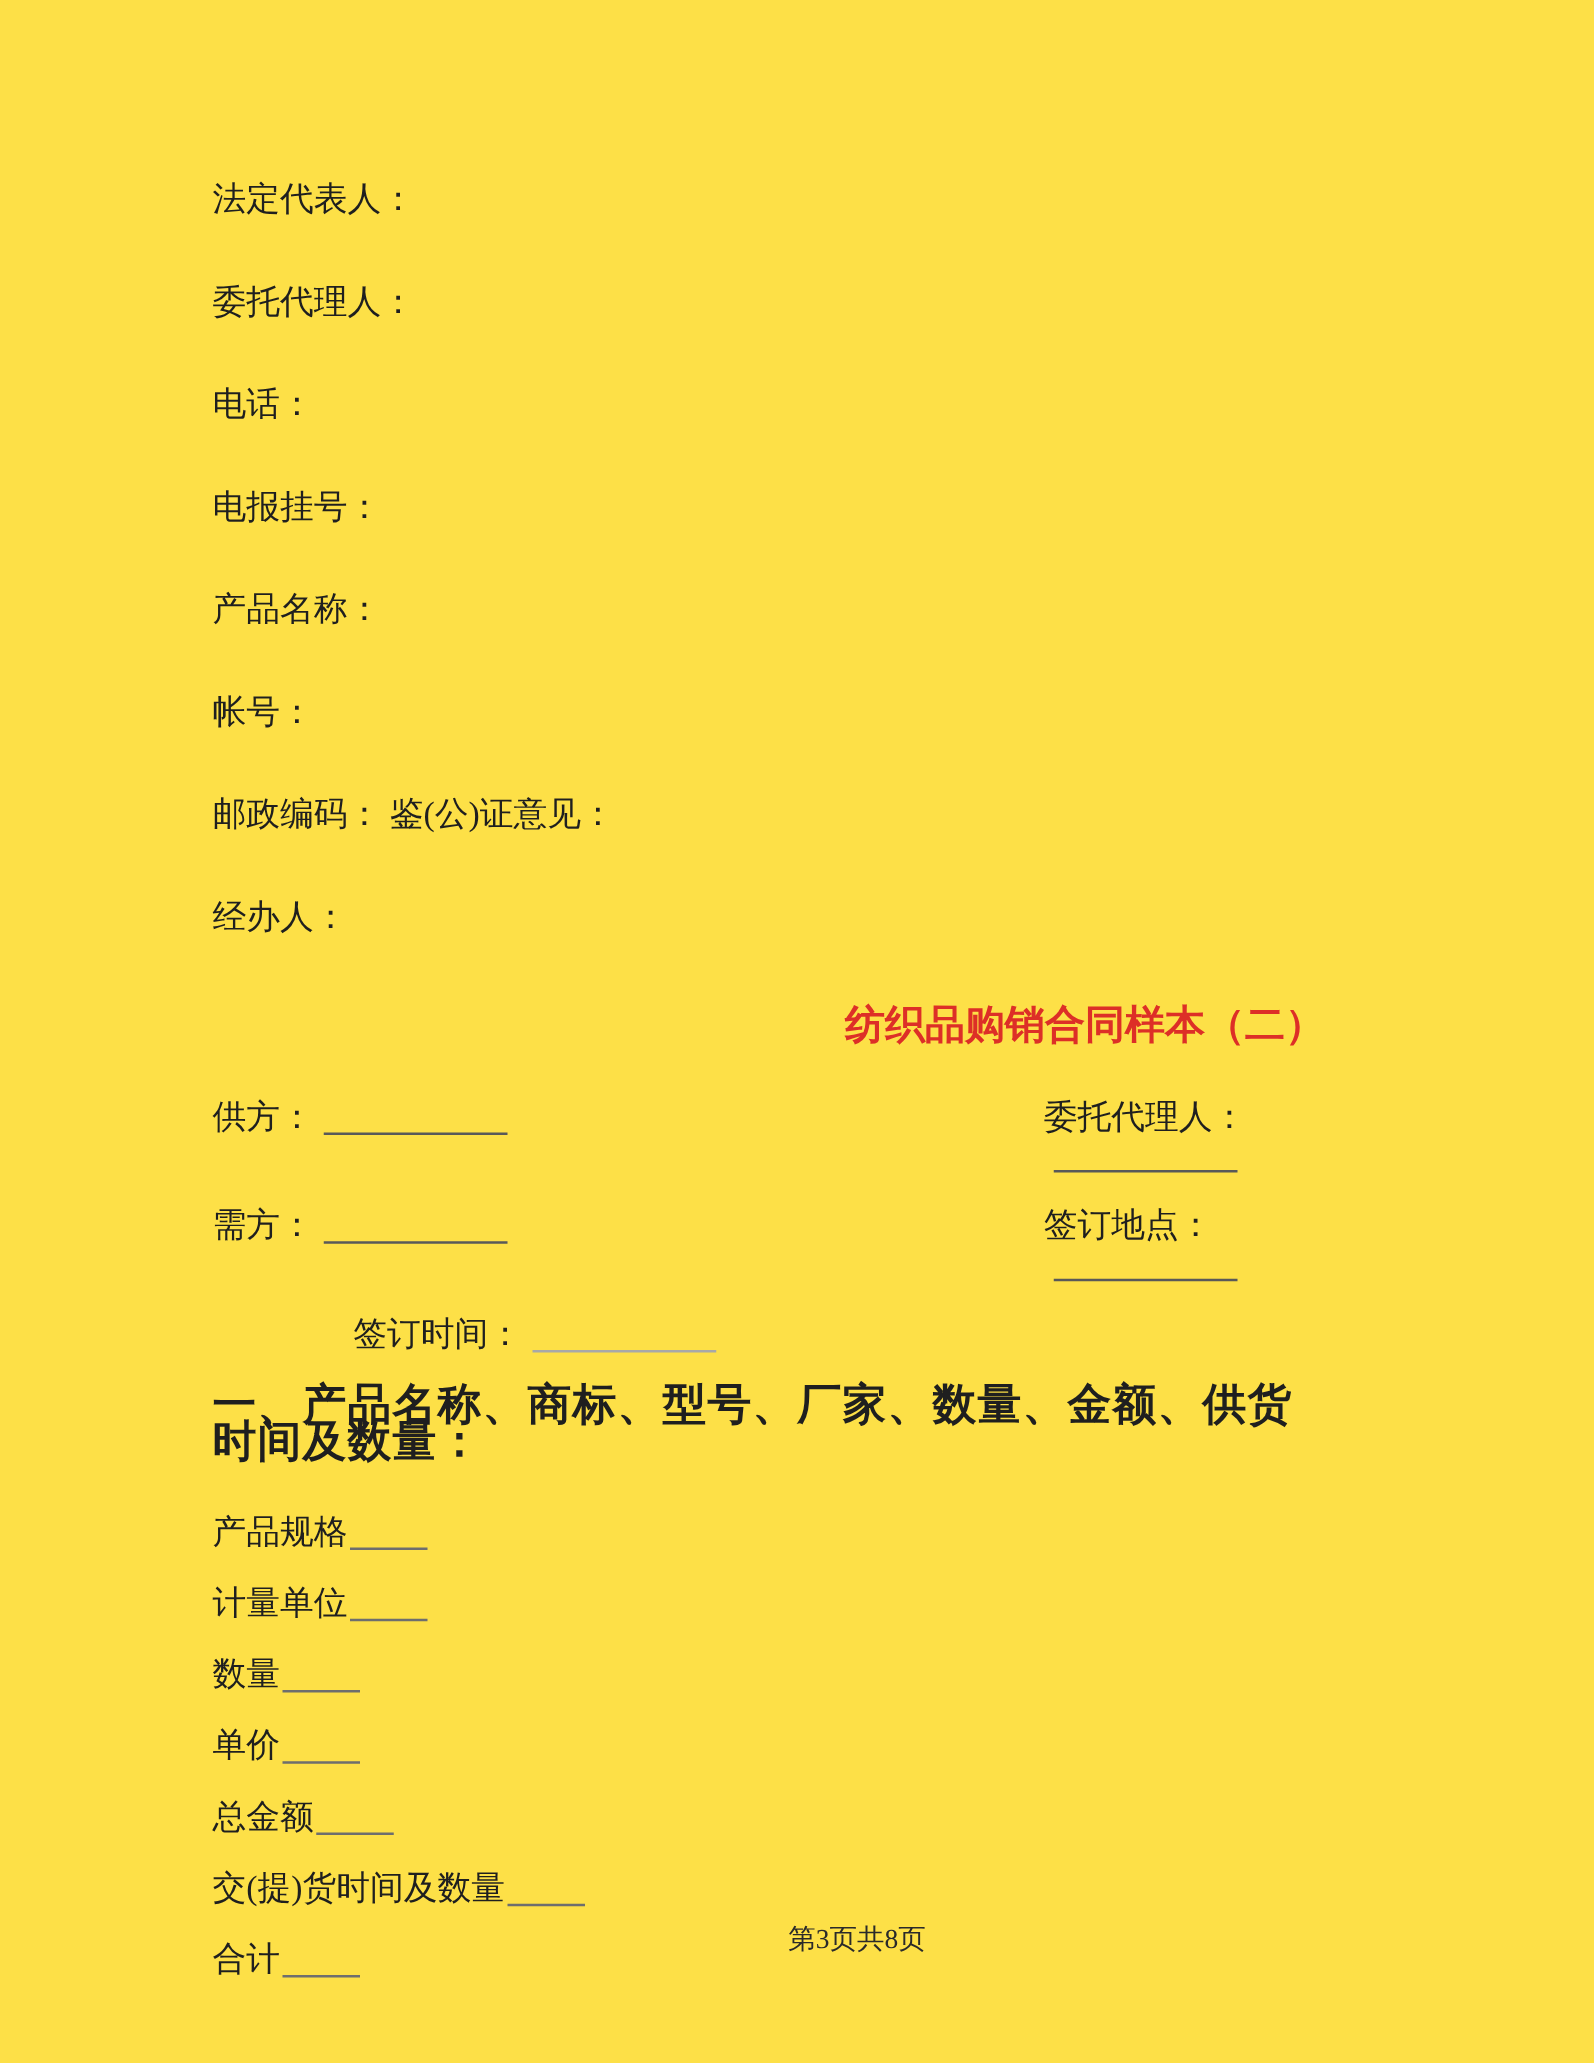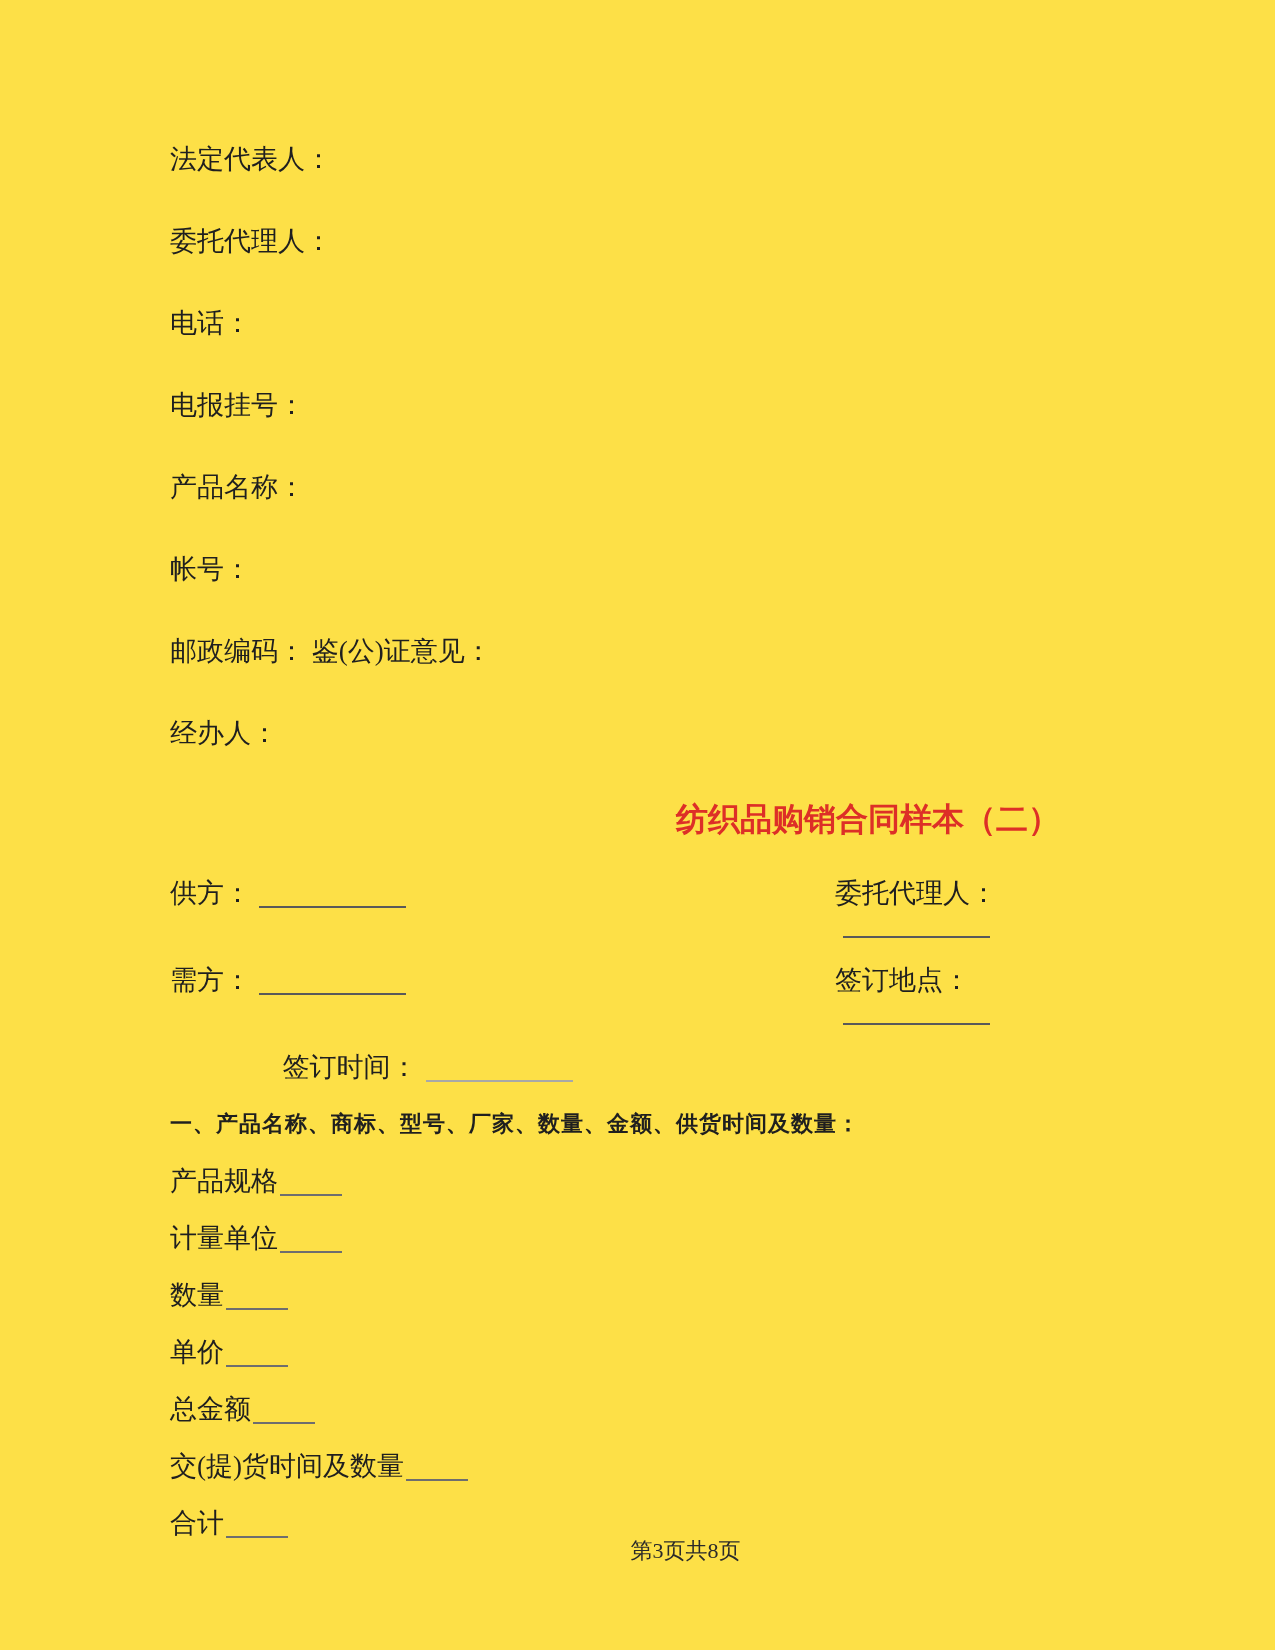--- a/index.html
+++ b/index.html
@@ -56,23 +56,23 @@
     vertical-align: bottom;
     border-bottom: 2px solid #595959;
     margin-left: 8px;
   }
   .blank-long { width: 147px; }
   .blank-short { width: 62px; margin-left: 2px; border-bottom-color: #6e6e6e; }
   .blank-light { border-bottom-color: #a8a8a8; }
   .section-heading {
     font-family: "Liberation Sans", "DejaVu Sans", sans-serif;
     font-weight: bold;
-    font-size: 22px;
+    font-size: 35px;
     line-height: 30px;
-    margin-bottom: 27px;
+    margin-bottom: 41px;
     letter-spacing: 1px;
   }
   .item-row {
     font-size: 27px;
     line-height: 30px;
     margin-bottom: 27px;
   }
   .footer {
     position: absolute;
     left: 0;

